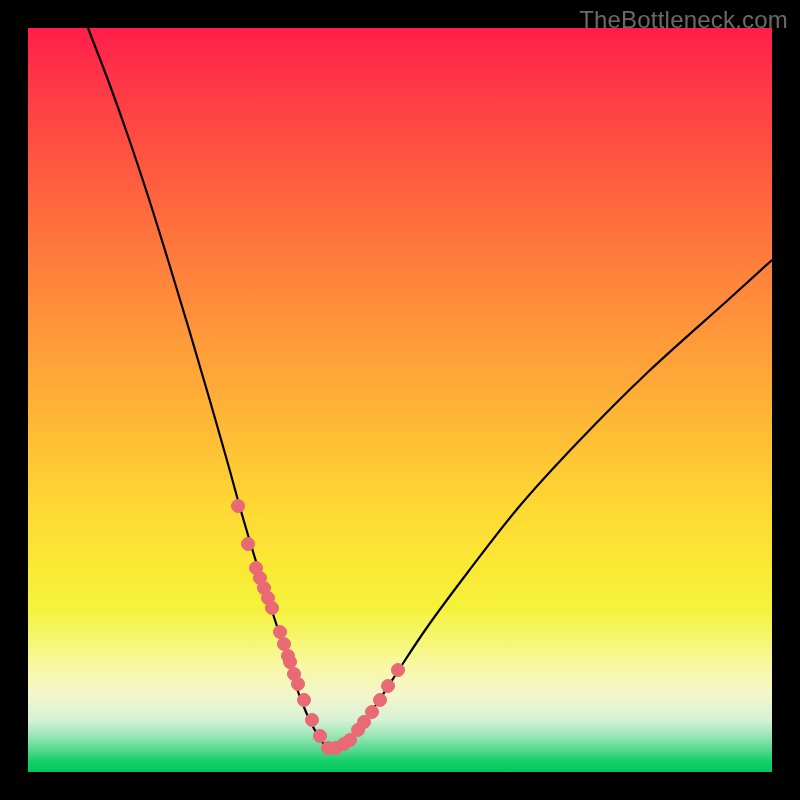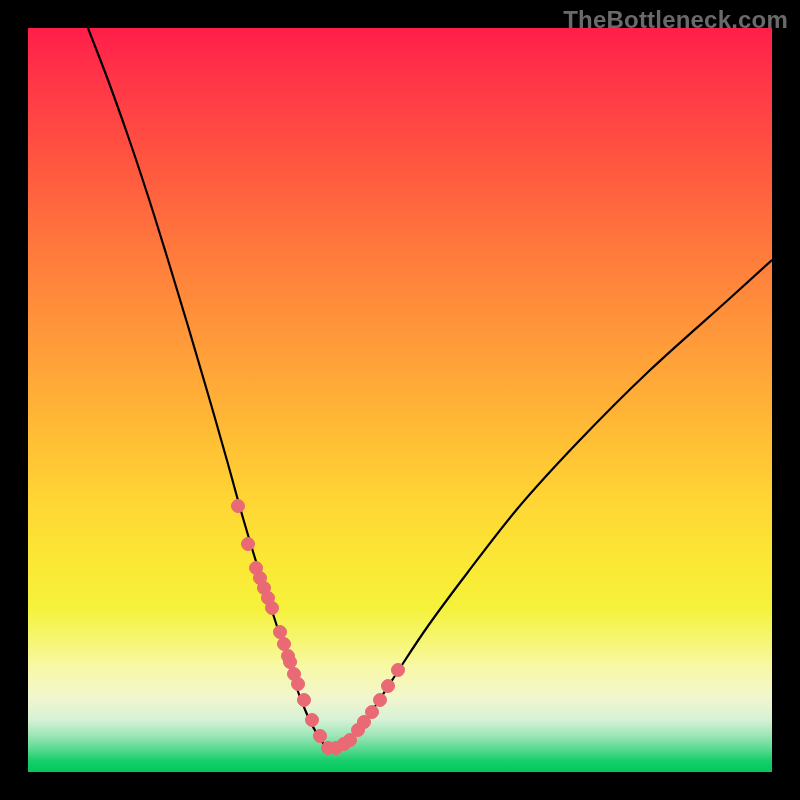--- a/index.html
+++ b/index.html
@@ -36,21 +36,21 @@
       #17cf6a 98.5%,
       #00c85c 100%
     );
   }
   .watermark {
     position: absolute;
     top: 6px;
     right: 12px;
     color: #6a6a6a;
     font-size: 24px;
-    font-weight: 700;
+    font-weight: 400;
     letter-spacing: 0.2px;
     z-index: 5;
   }
   svg.plot {
     position: absolute;
     left: 0;
     top: 0;
     width: 744px;
     height: 744px;
   }

